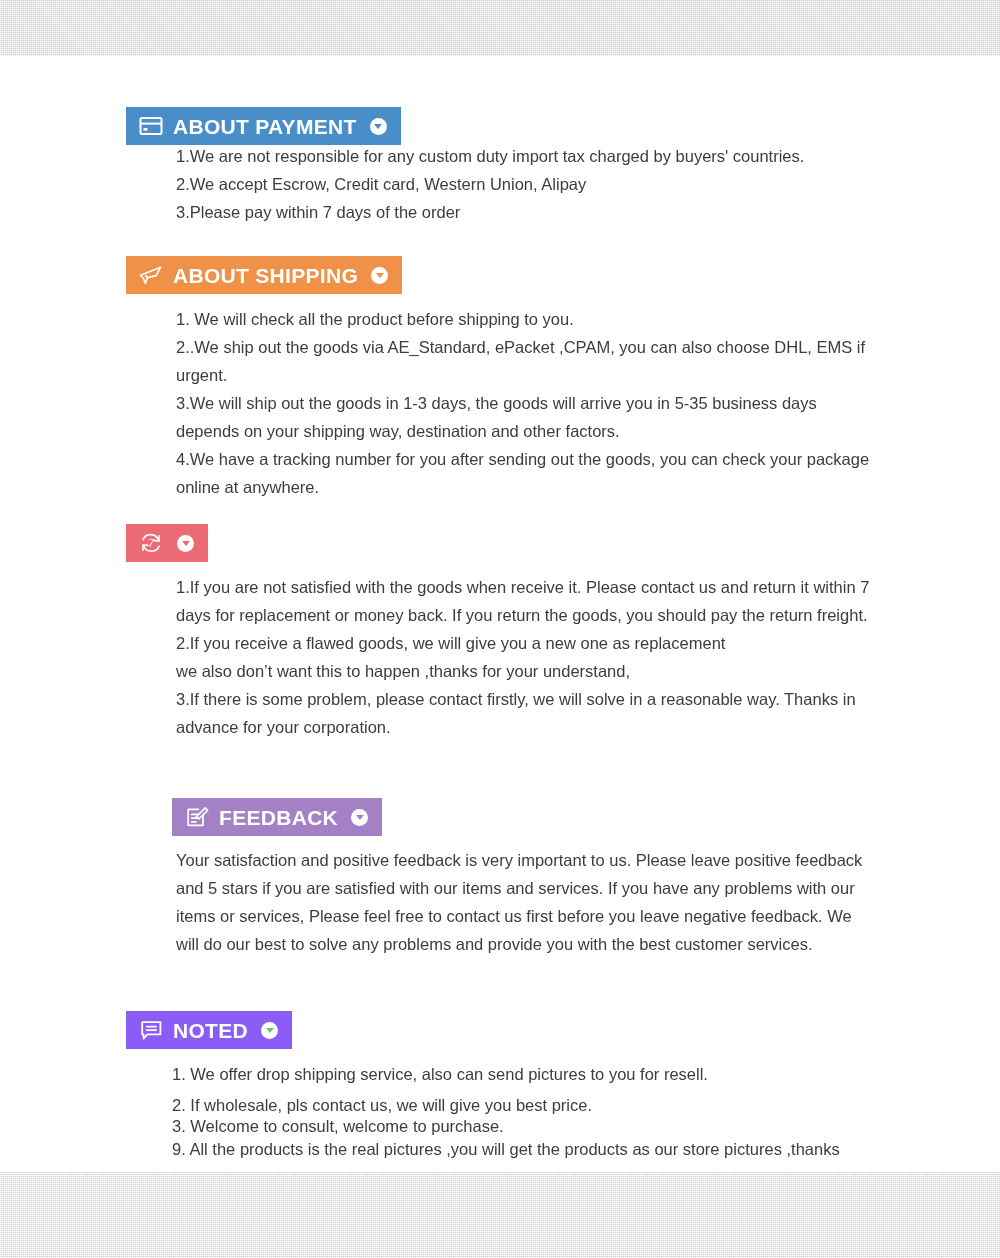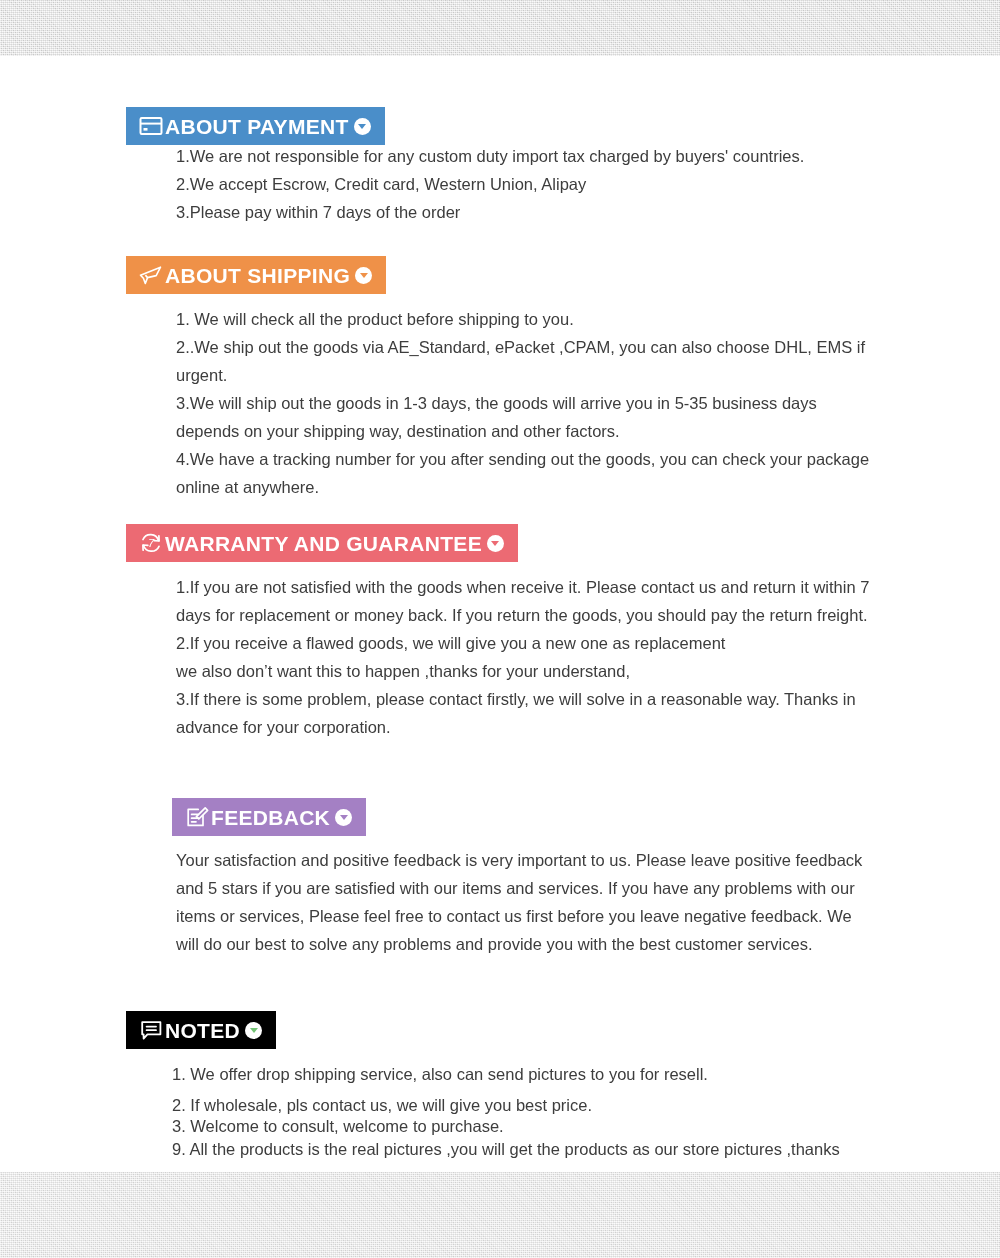--- a/index.html
+++ b/index.html
@@ -42,21 +42,21 @@
     position: absolute;
     top: 56px;
     left: 0;
     width: 1000px;
   }
 
   
   .sec-head {
     display: inline-flex;
     align-items: center;
-    gap: 1px;
+    gap: 9px;
     padding: 6px 14px 6px 12px;
     box-sizing: border-box;
     height: 38px;
   }
   .sec-head .hicon {
     display: inline-flex;
     align-items: center;
     justify-content: center;
     width: 26px;
     height: 24px;
@@ -91,21 +91,21 @@
   }
 
   .sec-blue   { background: #4a8ec9; }
   .sec-blue   .hdot { color: #4a8ec9; }
   .sec-orange { background: #ef9148; }
   .sec-orange .hdot { color: #ef9148; }
   .sec-red    { background: #ec6a73; }
   .sec-red    .hdot { color: #ec6a73; }
   .sec-purple { background: #a480c4; }
   .sec-purple .hdot { color: #a480c4; }
-  .sec-green  { background: #000000; }
+  .sec-green  { background: #8b5cf6; }
   .sec-green  .hdot { color: #74c476; }
 
   .sec-block { position: absolute; left: 126px; }
 
   .body-text {
     position: absolute;
     color: #3d3d3d;
     font-size: 16.5px;
     line-height: 28px;
     white-space: pre-line;
@@ -161,21 +161,20 @@
       <div class="sec-head sec-red">
         <span class="hicon">
           <svg width="26" height="24" viewBox="0 0 26 24" fill="none" stroke="#ffffff" stroke-width="1.7">
             <path d="M5 8.5 A8.3 8.3 0 0 1 20.5 9.6" stroke-linecap="round"></path>
             <path d="M21 15.3 A8.3 8.3 0 0 1 5.5 14.4" stroke-linecap="round"></path>
             <path d="M20.9 4.8 L21.1 10 L16.2 9.6" stroke-linecap="round" stroke-linejoin="round"></path>
             <path d="M5.1 19.2 L4.9 14 L9.8 14.4" stroke-linecap="round" stroke-linejoin="round"></path>
             <text x="13" y="16.4" font-family="Liberation Sans, sans-serif" font-size="11" font-style="italic" fill="#ffffff" stroke="none" text-anchor="middle">7</text>
           </svg>
         </span>
-        <span class="htitle">WARRANTY AND GUARANTEE</span>
         <span class="hdot"></span>
       </div>
     </div>
     <div class="body-text" style="top:517px; left:176px; width:700px;">1.If you are not satisfied with the goods when receive it. Please contact us and return it within 7 days for replacement or money back. If you return the goods, you should pay the return freight.
 2.If you receive a flawed goods, we will give you a new one as replacement
  we also don’t want this to happen ,thanks for your understand,
 3.If there is some problem, please contact firstly, we will solve in a reasonable way. Thanks in advance for your corporation.</div>
 
     <div class="sec-block" style="top:742px;margin-left:46px;">
       <div class="sec-head sec-purple">

